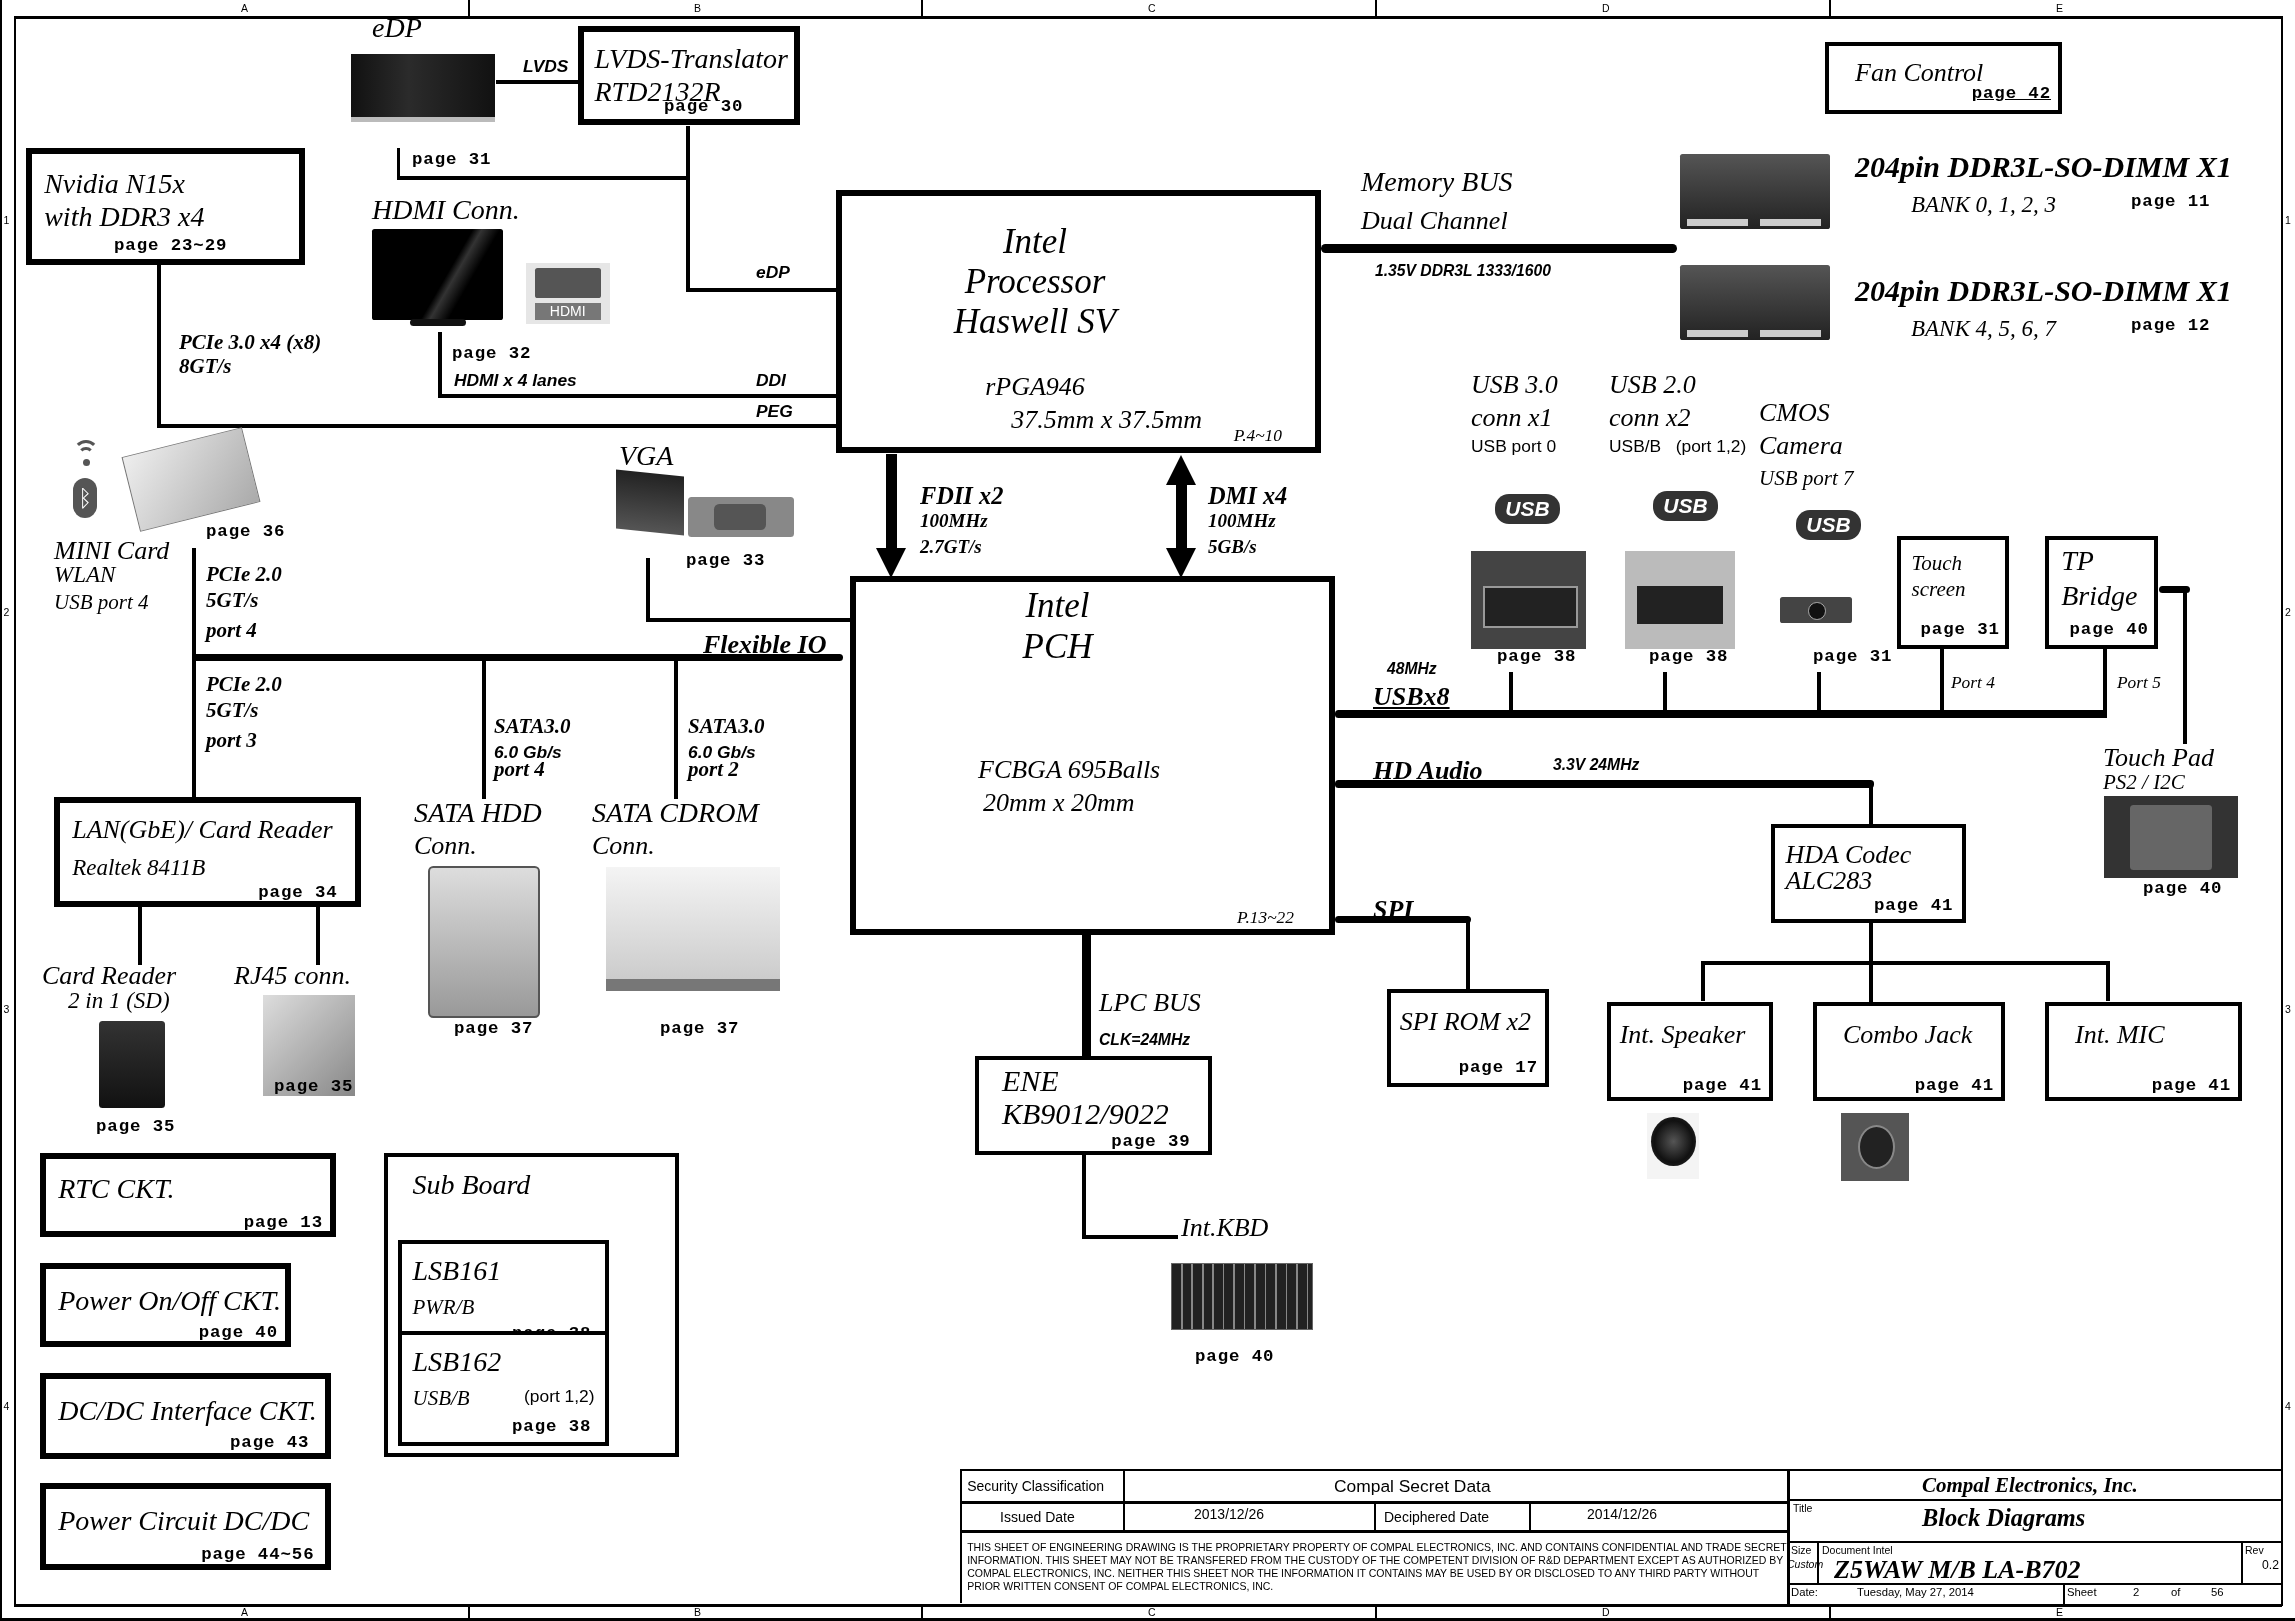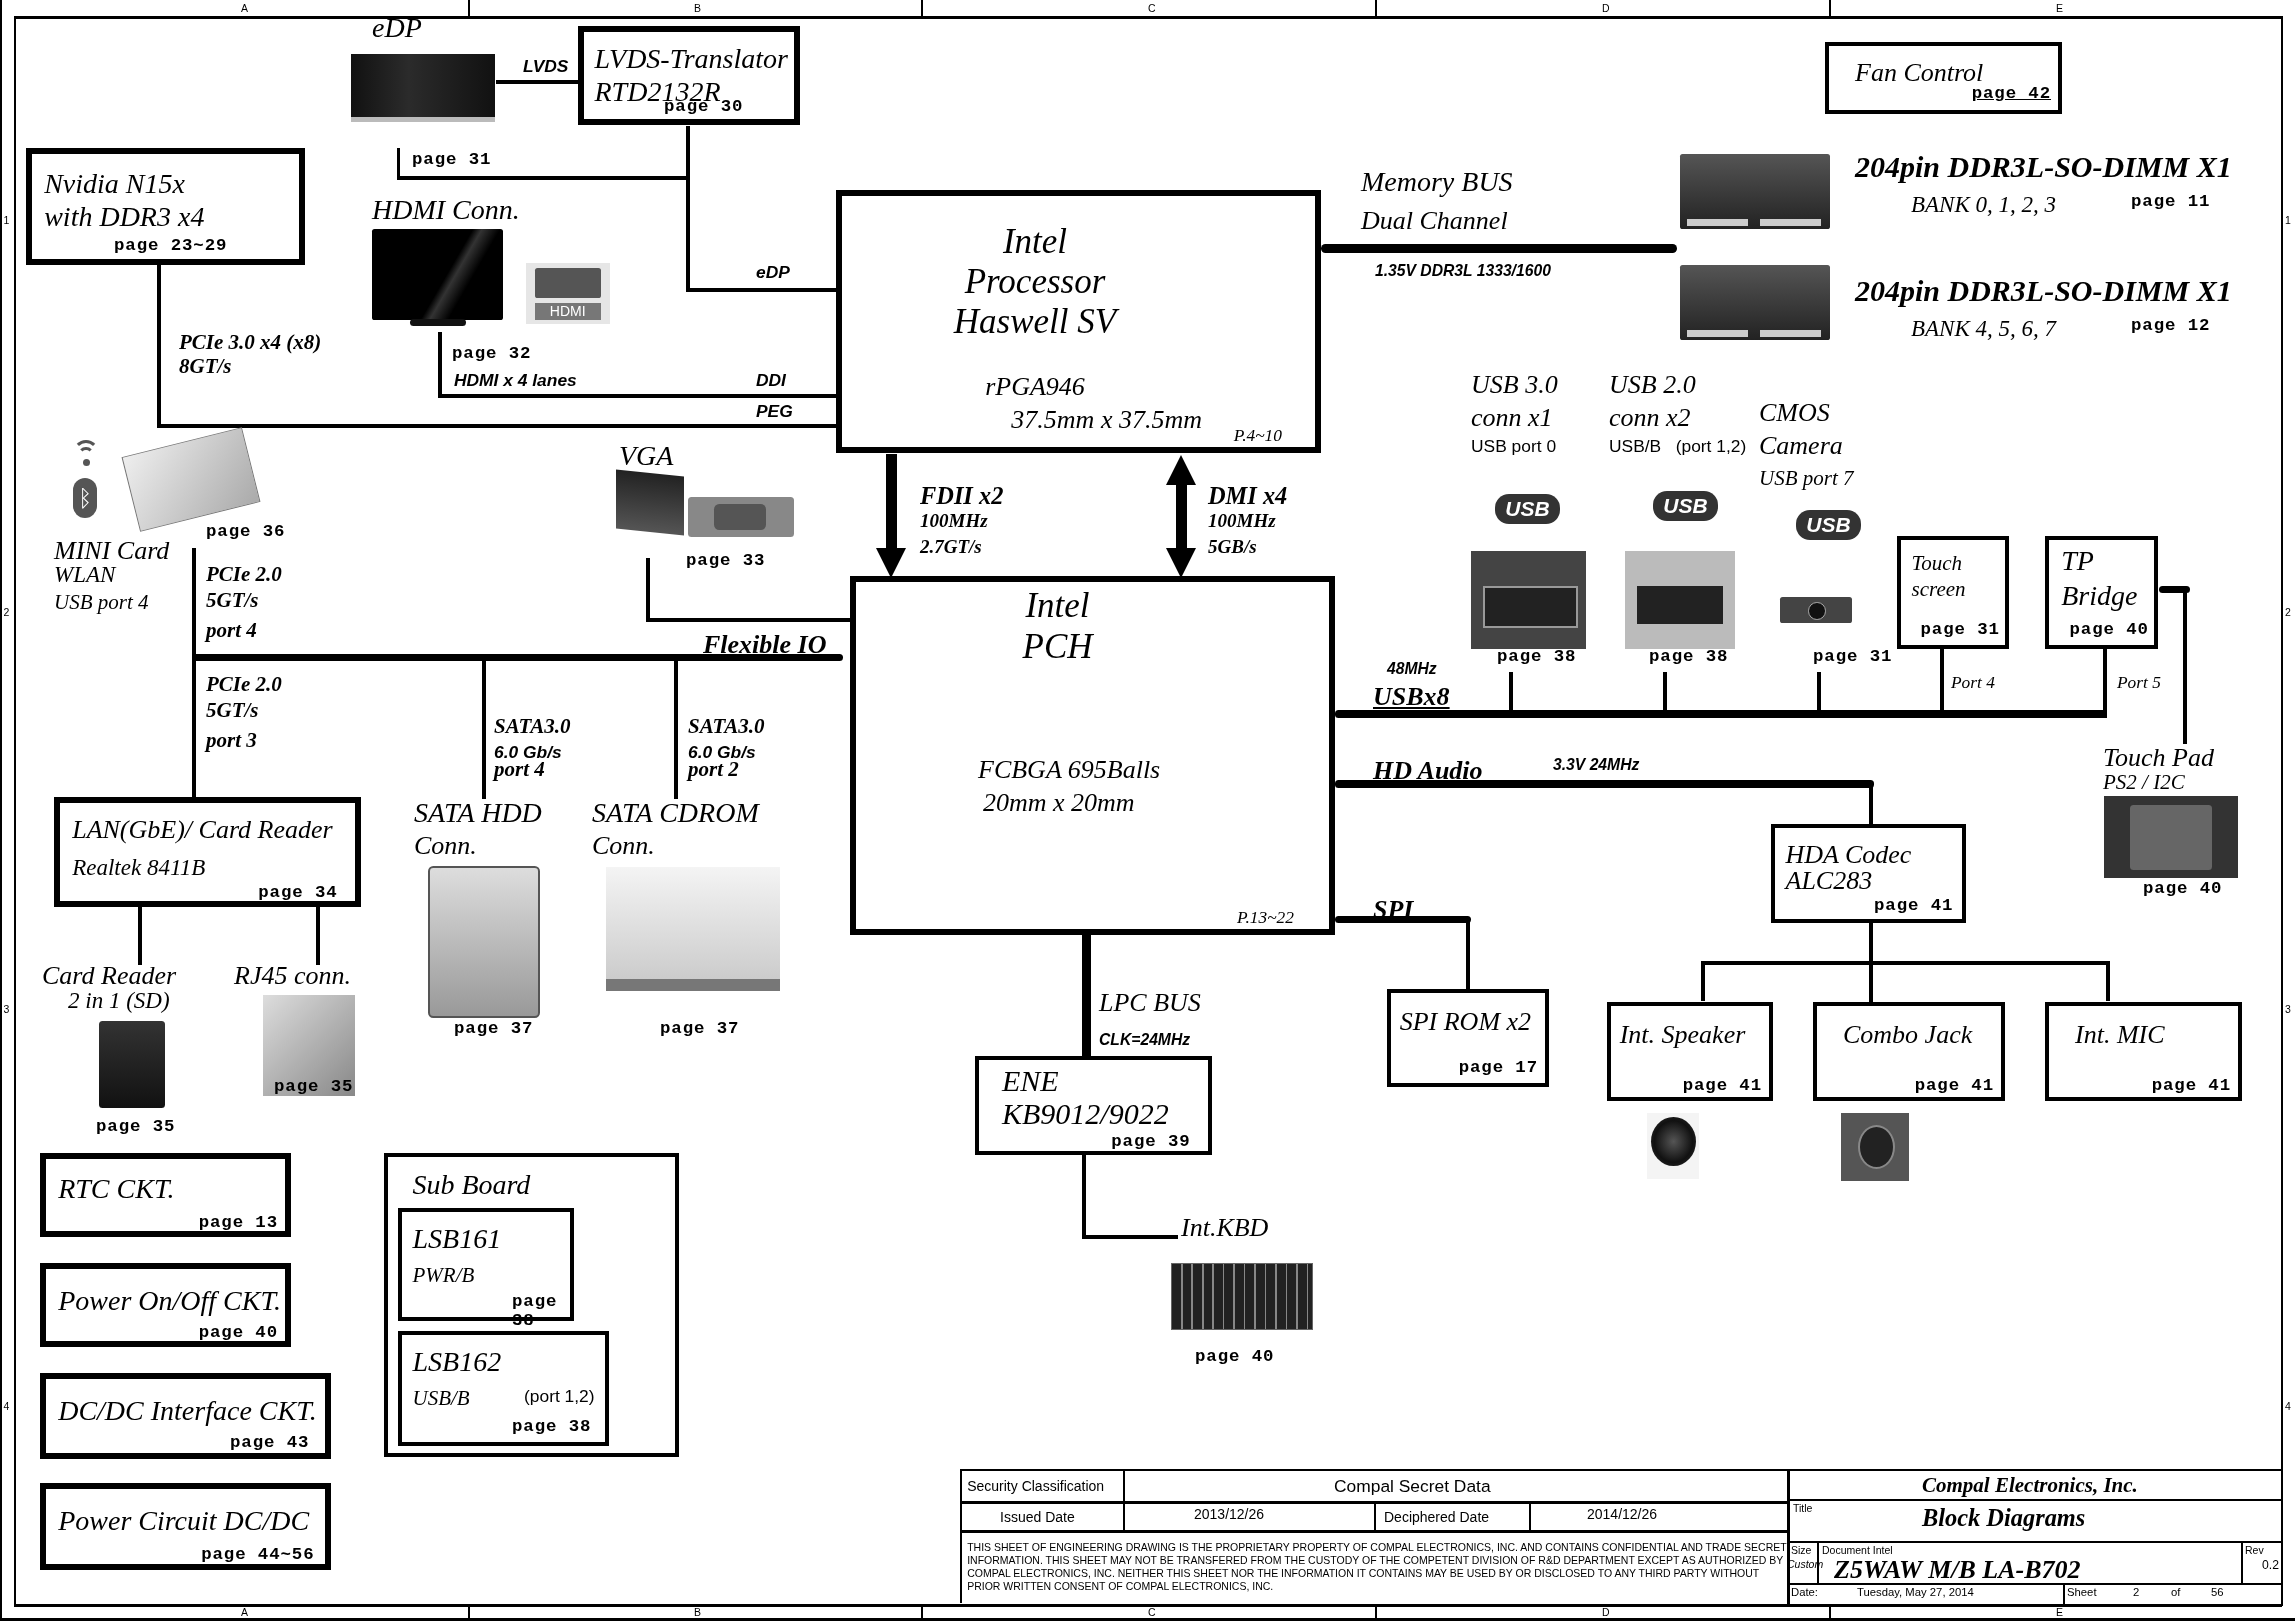--- a/index.html
+++ b/index.html
@@ -205,41 +205,41 @@
 <span class="abs pg" style="left:660px;top:1019px;">page 37</span>
 
 <span class="abs it" style="left:42px;top:961px;font-size:26px;">Card Reader</span>
 <span class="abs it" style="left:68px;top:988px;font-size:23px;">2 in 1 (SD)</span>
 <div class="img" style="left:99px;top:1021px;width:66px;height:87px;background:linear-gradient(#333,#111);border-radius:3.5px;color:#bbb;font-size:14px;text-align:center;"></div>
 <span class="abs pg" style="left:96px;top:1117px;">page 35</span>
 <span class="abs it" style="left:234px;top:961px;font-size:26px;">RJ45 conn.</span>
 <div class="img" style="left:263px;top:995px;width:92px;height:101px;background:linear-gradient(135deg,#ddd,#888);"></div>
 <span class="abs pg" style="left:274px;top:1077px;">page 35</span>
 
-<div class="box" style="left:40px;top:1153px;width:251px;height:84px;">
+<div class="box" style="left:40px;top:1153px;width:296px;height:84px;">
   <div class="abs it" style="left:12.2px;top:14px;font-size:28px;">RTC CKT.</div>
   <div class="abs pg" style="right:7px;top:54px;">page 13</div>
 </div>
 <div class="box" style="left:40px;top:1263px;width:251px;height:84px;">
   <div class="abs it" style="left:12.2px;top:15.7px;font-size:28px;">Power On/Off CKT.</div>
   <div class="abs pg" style="right:7px;top:54px;">page 40</div>
 </div>
 <div class="box" style="left:40px;top:1373px;width:291px;height:86px;">
   <div class="abs it" style="left:12.2px;top:15.7px;font-size:28px;">DC/DC Interface CKT.</div>
   <div class="abs pg" style="right:15.7px;top:54px;">page 43</div>
 </div>
 <div class="box" style="left:40px;top:1483px;width:291px;height:87px;">
   <div class="abs it" style="left:12.2px;top:15.7px;font-size:28px;">Power Circuit DC/DC</div>
   <div class="abs pg" style="right:10.5px;top:56px;">page 44~56</div>
 </div>
 
 <div class="box thin" style="left:384px;top:1153px;width:295px;height:304px;">
   <div class="abs it" style="left:24.4px;top:12.2px;font-size:28px;">Sub Board</div>
 </div>
-<div class="box thin" style="left:398px;top:1208px;width:176px;height:113px;">
+<div class="box thin" style="left:398px;top:1240px;width:211px;height:113px;">
   <div class="abs it" style="left:10.5px;top:10.5px;font-size:28px;">LSB161</div>
   <div class="abs it" style="left:10.5px;top:51px;font-size:21px;">PWR/B</div>
   <div class="abs pg" style="left:110px;top:80px;">page 38</div>
 </div>
 <div class="box thin" style="left:398px;top:1331px;width:211px;height:115px;">
   <div class="abs it" style="left:10.5px;top:10.5px;font-size:28px;">LSB162</div>
   <div class="abs it" style="left:10.5px;top:51px;font-size:21px;">USB/B</div>
   <div class="abs" style="left:122px;top:51px;font-size:17.4px;font-family:'Liberation Sans',sans-serif;">(port 1,2)</div>
   <div class="abs pg" style="left:110px;top:82px;">page 38</div>
 </div>

